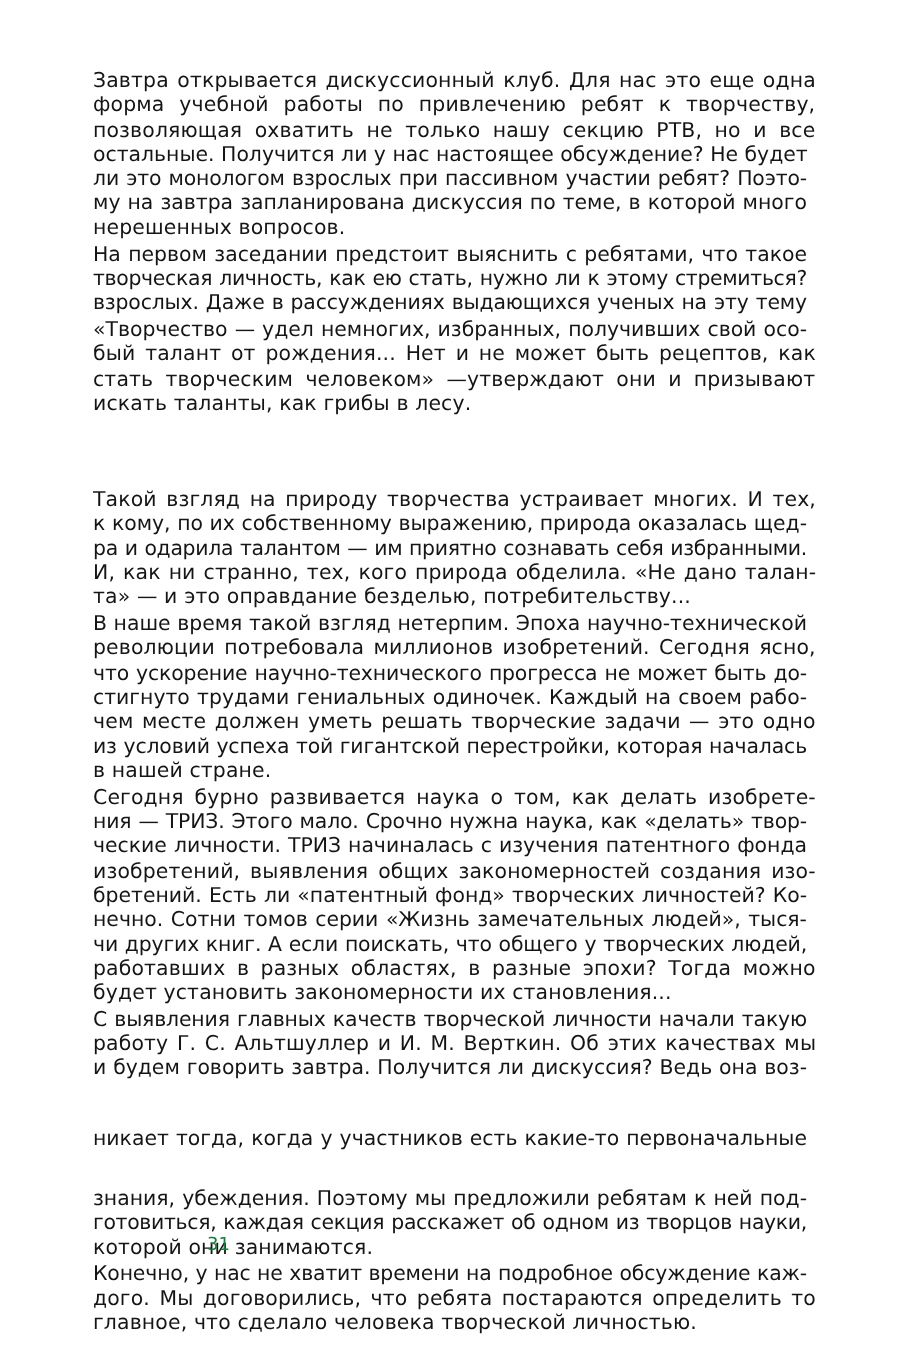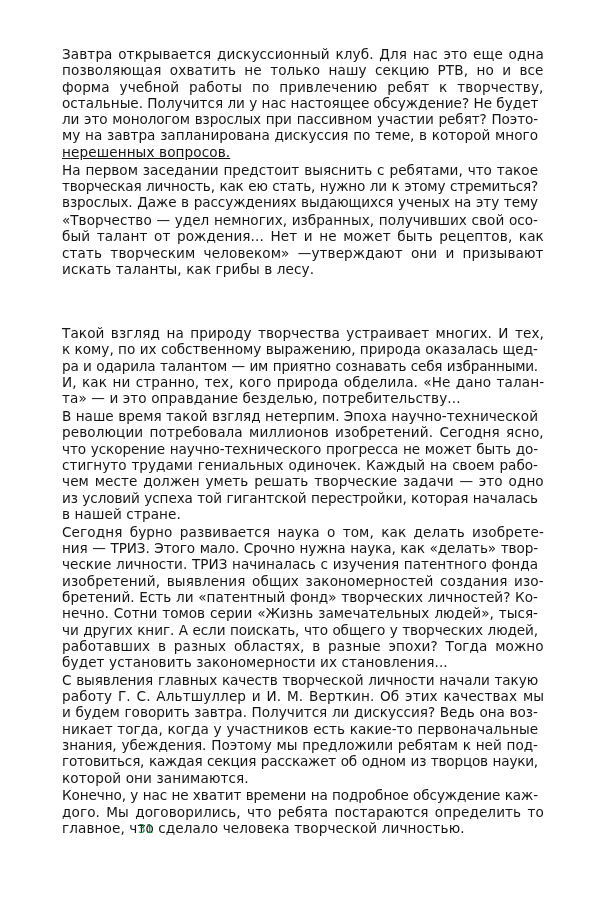--- a/index.html
+++ b/index.html
@@ -12,26 +12,26 @@
   .line.last { text-align-last:left; }
   .folio { position:absolute; left:138px; top:822px; font-family:"DejaVu Sans", sans-serif;
     font-size:12px; color:#15803d; }
 </style>
 </head>
 <body>
 
 <div class="page" id="page-body">
     <div class="para">
       <span class="line" style="white-space: nowrap; word-spacing: 1.25195px; text-align: left; text-align-last: left;">Завтра открывается дискуссионный клуб. Для нас это еще одна</span>
+      <span class="line" style="white-space: nowrap; word-spacing: 5.50223px; text-align: left; text-align-last: left;">форма учебной работы по привлечению ребят к творчеству,</span>
       <span class="line" style="white-space: nowrap; word-spacing: 3.92188px; text-align: left; text-align-last: left;">позволяющая охватить не только нашу секцию РТВ, но и все</span>
-      <span class="line" style="white-space: nowrap; word-spacing: 5.50223px; text-align: left; text-align-last: left;">форма учебной работы по привлечению ребят к творчеству,</span>
       <span class="line" style="white-space: nowrap; letter-spacing: 0px; text-align: left; text-align-last: left;">остальные. Получится ли у нас настоящее обсуждение? Не будет</span>
       <span class="line" style="white-space: nowrap; letter-spacing: -0.1px; word-spacing: 0.570312px; text-align: left; text-align-last: left;">ли это монологом взрослых при пассивном участии ребят? Поэто-</span>
       <span class="line" style="white-space: nowrap; letter-spacing: 0px; word-spacing: 0.402778px; text-align: left; text-align-last: left;">му на завтра запланирована дискуссия по теме, в которой много</span>
-      <span class="line last" style="white-space: nowrap; text-decoration: underline;">нерешенных вопросов.</span>
+      <span class="line last" style="white-space: nowrap;">нерешенных вопросов.</span>
     </div>
     <div class="para">
       <span class="line" style="white-space: nowrap; letter-spacing: 0px; word-spacing: 0.605469px; text-align: left; text-align-last: left;">На первом заседании предстоит выяснить с ребятами, что такое</span>
       <span class="line" style="white-space: nowrap; letter-spacing: -0.2px; word-spacing: 0.538194px; text-align: left; text-align-last: left;">творческая личность, как ею стать, нужно ли к этому стремиться?</span>
       <span class="line" style="white-space: nowrap; letter-spacing: -0.1px; word-spacing: 0.478516px; text-align: left; text-align-last: left;">взрослых. Даже в рассуждениях выдающихся ученых на эту тему</span>
     </div>
     <div class="para">
       <span class="line" style="white-space: nowrap; letter-spacing: 0px; word-spacing: 0.40625px; text-align: left; text-align-last: left;">«Творчество — удел немногих, избранных, получивших свой осо-</span>
       <span class="line" style="white-space: nowrap; word-spacing: 2.11563px; text-align: left; text-align-last: left;">бый талант от рождения... Нет и не может быть рецептов, как</span>
       <span class="line" style="white-space: nowrap; word-spacing: 3.78385px; text-align: left; text-align-last: left;">стать творческим человеком» —утверждают они и призывают</span>
@@ -61,22 +61,22 @@
       <span class="line" style="white-space: nowrap; letter-spacing: 0px; word-spacing: 0.399554px; text-align: left; text-align-last: left;">бретений. Есть ли «патентный фонд» творческих личностей? Ко-</span>
       <span class="line" style="white-space: nowrap; letter-spacing: 0px; word-spacing: 0.691964px; text-align: left; text-align-last: left;">нечно. Сотни томов серии «Жизнь замечательных людей», тыся-</span>
       <span class="line" style="white-space: nowrap; letter-spacing: -0.1px; word-spacing: 0.323437px; text-align: left; text-align-last: left;">чи других книг. А если поискать, что общего у творческих людей,</span>
       <span class="line" style="white-space: nowrap; word-spacing: 3.27539px; text-align: left; text-align-last: left;">работавших в разных областях, в разные эпохи? Тогда можно</span>
       <span class="line last" style="white-space: nowrap;">будет установить закономерности их становления...</span>
     </div>
     <div class="para">
       <span class="line" style="white-space: nowrap; letter-spacing: -0.1px; word-spacing: 0.578125px; text-align: left; text-align-last: left;">С выявления главных качеств творческой личности начали такую</span>
       <span class="line" style="white-space: nowrap; word-spacing: 1.33949px; text-align: left; text-align-last: left;">работу Г. С. Альтшуллер и И. М. Верткин. Об этих качествах мы</span>
       <span class="line" style="white-space: nowrap; letter-spacing: 0px; word-spacing: 0.267361px; text-align: left; text-align-last: left;">и будем говорить завтра. Получится ли дискуссия? Ведь она воз-</span>
-      <span class="line" style="white-space: nowrap; letter-spacing: 0px; word-spacing: 0.419643px; text-align: left; text-align-last: left;">никает тогда, когда у участников есть какие-то первоначальные</span>
-      <span class="line" style="white-space: nowrap; letter-spacing: 0px; word-spacing: 0.433594px; text-align: left; text-align-last: left;">знания, убеждения. Поэтому мы предложили ребятам к ней под-</span>
+      <span class="line" style="white-space: nowrap; letter-spacing: 0px; word-spacing: 0.419643px; text-align: left; text-align-last: left; margin-top: 30px;">никает тогда, когда у участников есть какие-то первоначальные</span>
+      <span class="line" style="white-space: nowrap; letter-spacing: 0px; word-spacing: 0.433594px; text-align: left; text-align-last: left; margin-top: 24px;">знания, убеждения. Поэтому мы предложили ребятам к ней под-</span>
       <span class="line" style="white-space: nowrap; letter-spacing: -0.2px; word-spacing: 0.546875px; text-align: left; text-align-last: left;">готовиться, каждая секция расскажет об одном из творцов науки,</span>
       <span class="line last" style="white-space: nowrap;">которой они занимаются.</span>
     </div>
     <div class="para">
       <span class="line" style="white-space: nowrap; letter-spacing: -0.1px; word-spacing: 0.145833px; text-align: left; text-align-last: left;">Конечно, у нас не хватит времени на подробное обсуждение каж-</span>
       <span class="line" style="white-space: nowrap; word-spacing: 1.83929px; text-align: left; text-align-last: left;">дого. Мы договорились, что ребята постараются определить то</span>
       <span class="line last" style="white-space: nowrap;">главное, что сделало человека творческой личностью.</span>
     </div>
   </div>
 <div class="folio">31</div>

